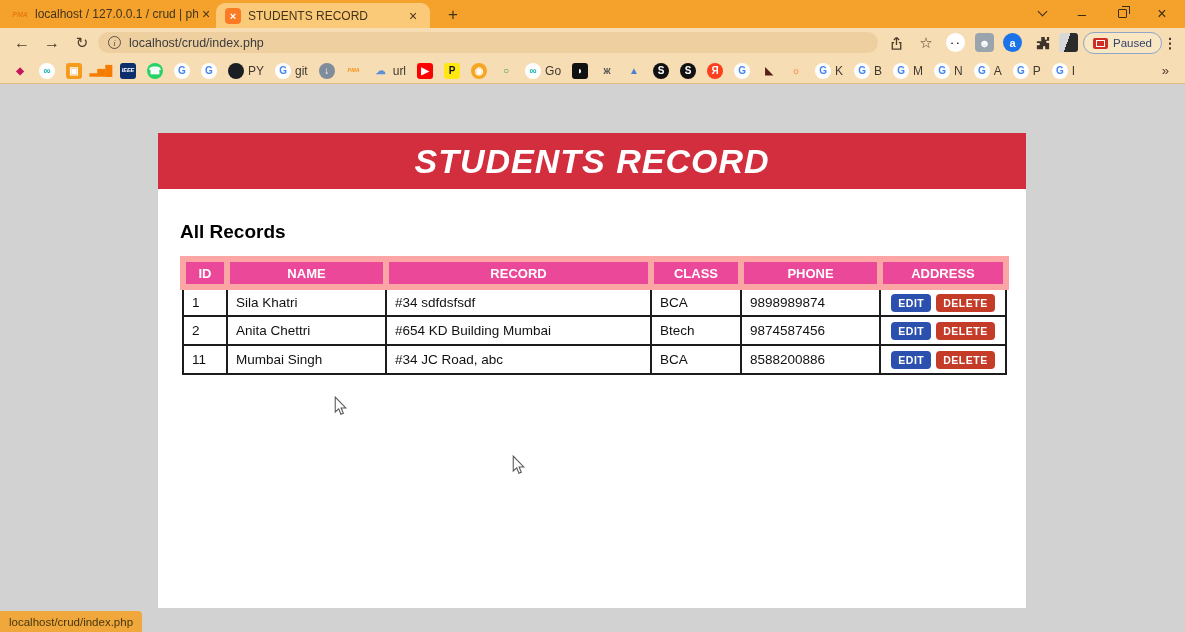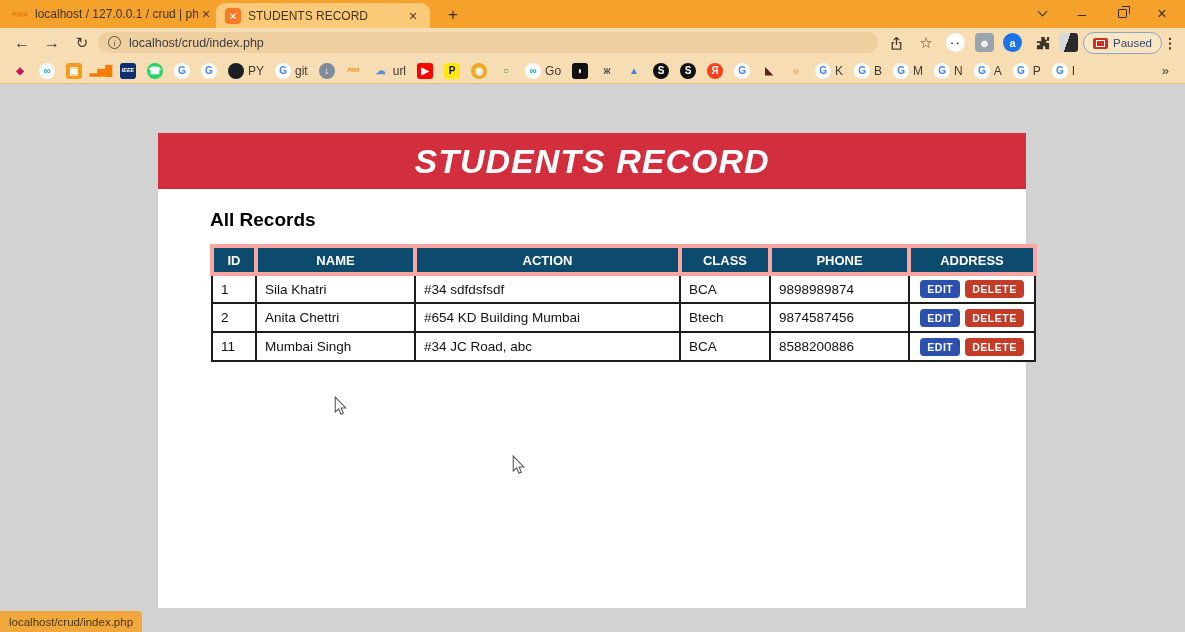--- a/index.html
+++ b/index.html
@@ -49,25 +49,25 @@
   .bm-lb { font-size:12px; color:#3f3a30; }
   .bm-overflow { position:absolute; right:16px; font-size:13px; color:#4a3c28; cursor:pointer; }
 
   
   .page { position:relative; width:1185px; height:548px; background:#d2d2d2; }
   .container { position:absolute; left:158px; top:49px; width:868px; height:475px; background:#ffffff; }
   .app-header { height:56px; background:#d22e3e; display:flex; align-items:center; justify-content:center; }
   .app-title { color:#ffffff; font-size:34px; font-weight:bold; font-style:italic; letter-spacing:1px; }
   .app-nav { height:27px; background:#2e2e2e; display:flex; align-items:center; padding-left:18px; gap:19px; }
   .nav-link { color:#ffffff; font-size:13px; font-weight:bold; letter-spacing:0.3px; text-decoration:none; cursor:pointer; }
-  .content { padding:20px 22px 0;margin-left:30px; }
+  .content { padding:32px 22px 0; }
   .section-title { font-size:19px; font-weight:bold; color:#000; margin-bottom:13px; }
   table { border-collapse:collapse; table-layout:fixed; width:823px; font-size:13.5px; color:#111; }
   col.c-id{width:44px} col.c-name{width:159px} col.c-addr{width:265px} col.c-class{width:90px} col.c-phone{width:139px} col.c-act{width:126px}
-  th { background:#0c4a6e; color:#fff; font-size:13px; height:28px; border:4px solid #fca5a5; text-align:center; }
+  th { background:#ec4899; color:#fff; font-size:13px; height:28px; border:6px solid #fca5a5; text-align:center; }
   td { height:29px; border:2px solid #1c1c1c; padding:0 8px; background:#fff; }
   td.action-cell { text-align:center; padding:0; }
   .btn { display:inline-block; padding:3px 7px; border-radius:4px; color:#fff; font-size:10.5px; font-weight:bold; letter-spacing:0.5px; margin:0 2.5px; cursor:pointer; }
   .btn-edit { background:#2b50ae; }
   .btn-delete { background:#c43b28; }
 
   .status-tooltip { position:absolute; left:0; bottom:0; height:21px; background:#f0a73c; color:#46370f; font-size:11.5px; display:flex; align-items:center; padding:0 9px; border-radius:0 4px 0 0; }
   .cursor { position:absolute; pointer-events:none; }
 </style>
 </head>
@@ -255,21 +255,21 @@
             <col class="c-name">
             <col class="c-addr">
             <col class="c-class">
             <col class="c-phone">
             <col class="c-act">
         </colgroup>
         <thead>
           <tr>
               <th>ID</th>
               <th>NAME</th>
-              <th>ACTION</th>
+              <th>RECORD</th>
               <th>CLASS</th>
               <th>PHONE</th>
               <th>ADDRESS</th>
             </tr>
         </thead>
         <tbody>
             <tr>
               <td>1</td>
               <td>Sila Khatri</td>
               <td>#34 sdfdsfsdf</td>

